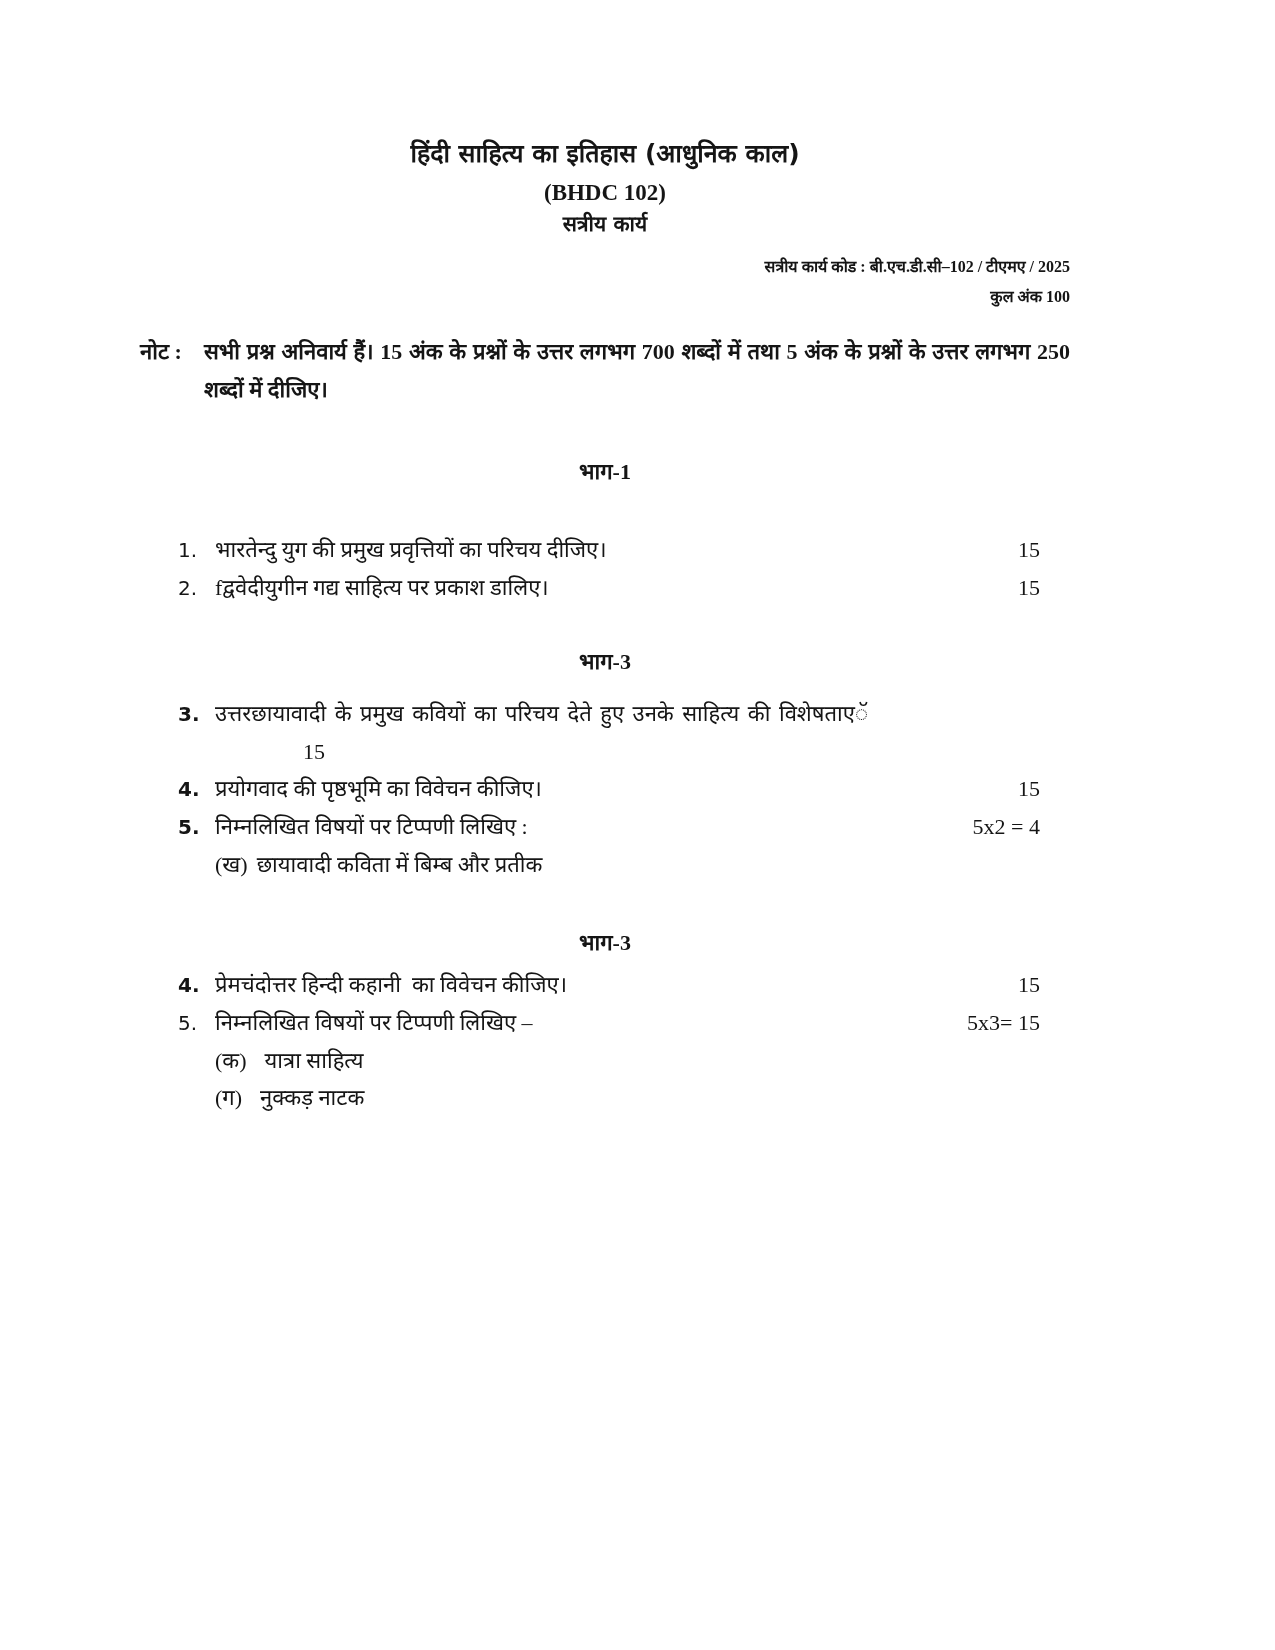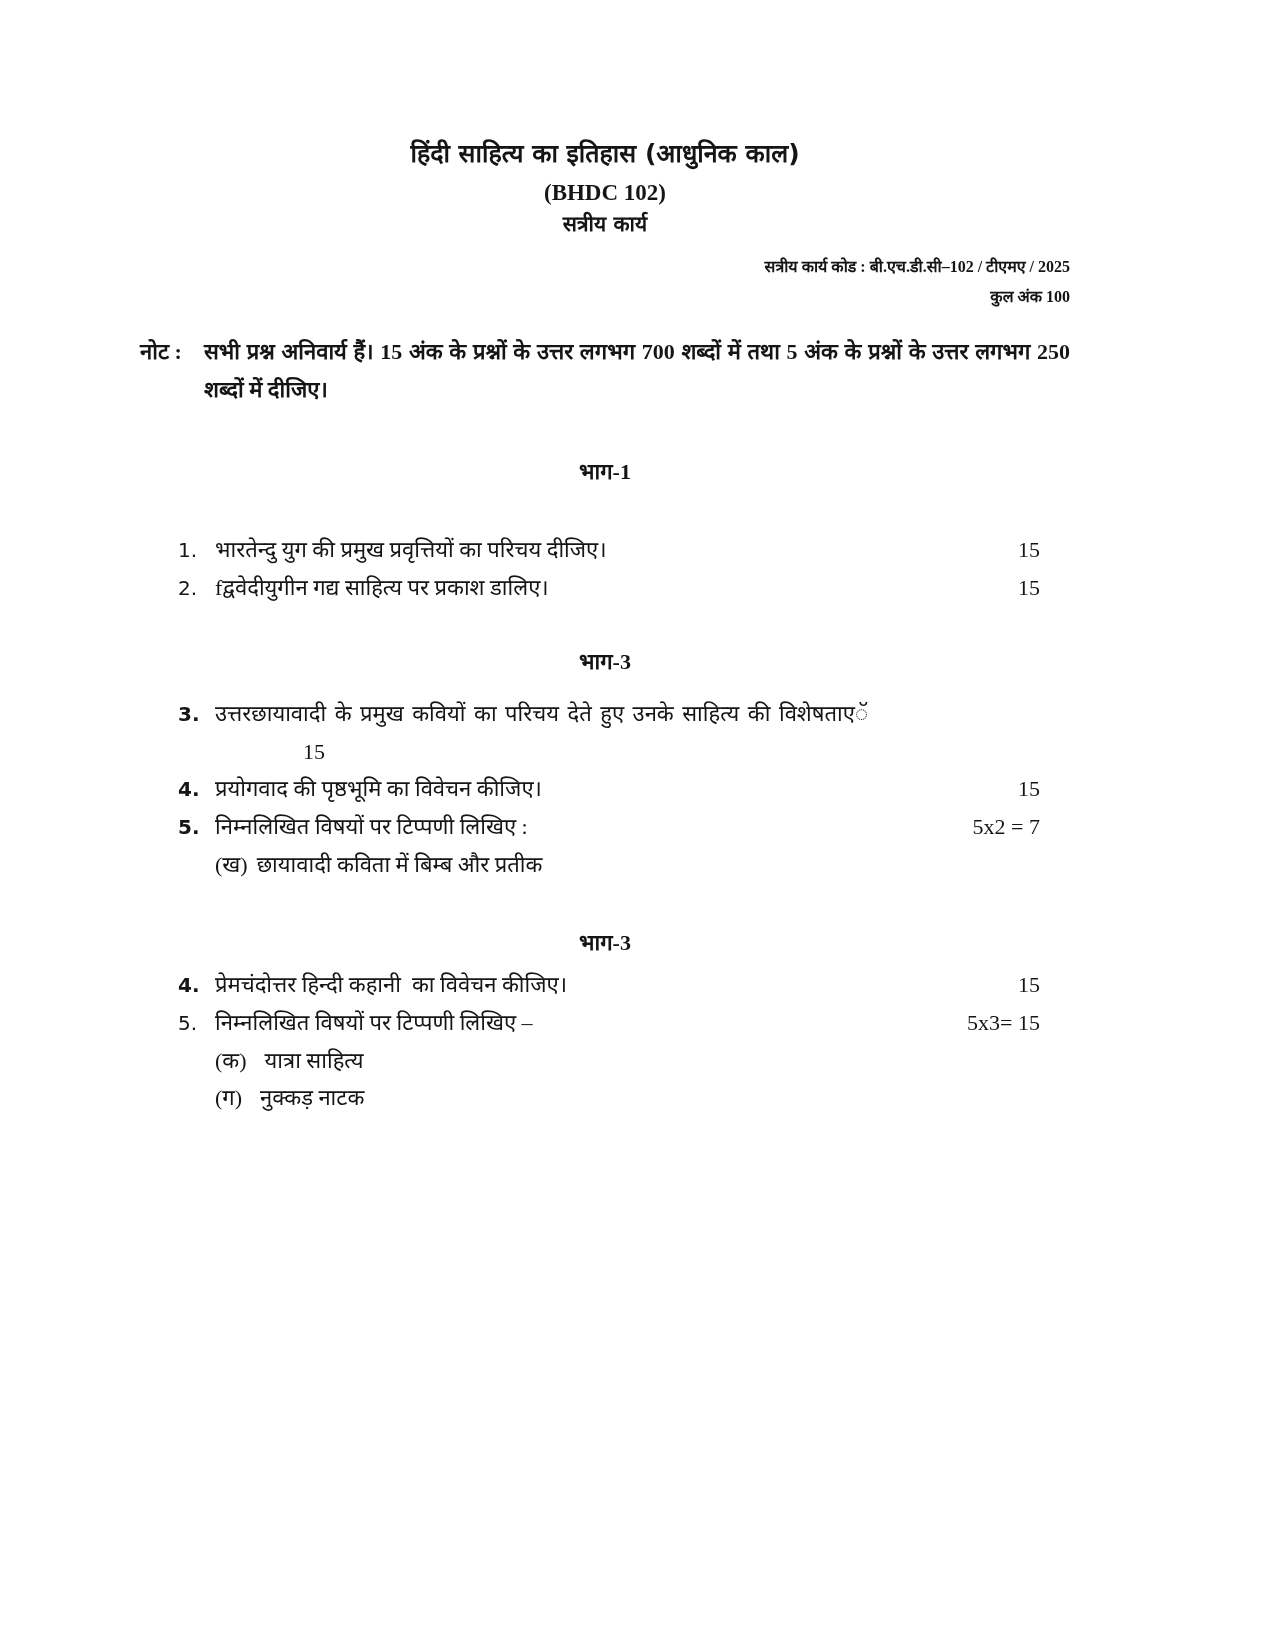--- a/index.html
+++ b/index.html
@@ -135,21 +135,21 @@
       <span class="qmarks">15</span>
     </div>
     <div class="qrow">
       <span class="qnum b">4.</span>
       <span class="qtext">प्रयोगवाद की पृष्ठभूमि का विवेचन कीजिए।</span>
       <span class="qmarks">15</span>
     </div>
     <div class="qrow">
       <span class="qnum b">5.</span>
       <span class="qtext">निम्नलिखित विषयों पर टिप्पणी लिखिए :</span>
-      <span class="qmarks">5x2 = 7</span>
+      <span class="qmarks">5x2 = 4</span>
     </div>
     <div class="qrow">
       <span class="qnum"></span>
       <span class="qtext">
         <span class="sub-label sub-gap-sm">(ख)</span><span>छायावादी कविता में बिम्ब और प्रतीक</span>
       </span>
       <span class="qmarks"></span>
     </div>
   </div>
 

